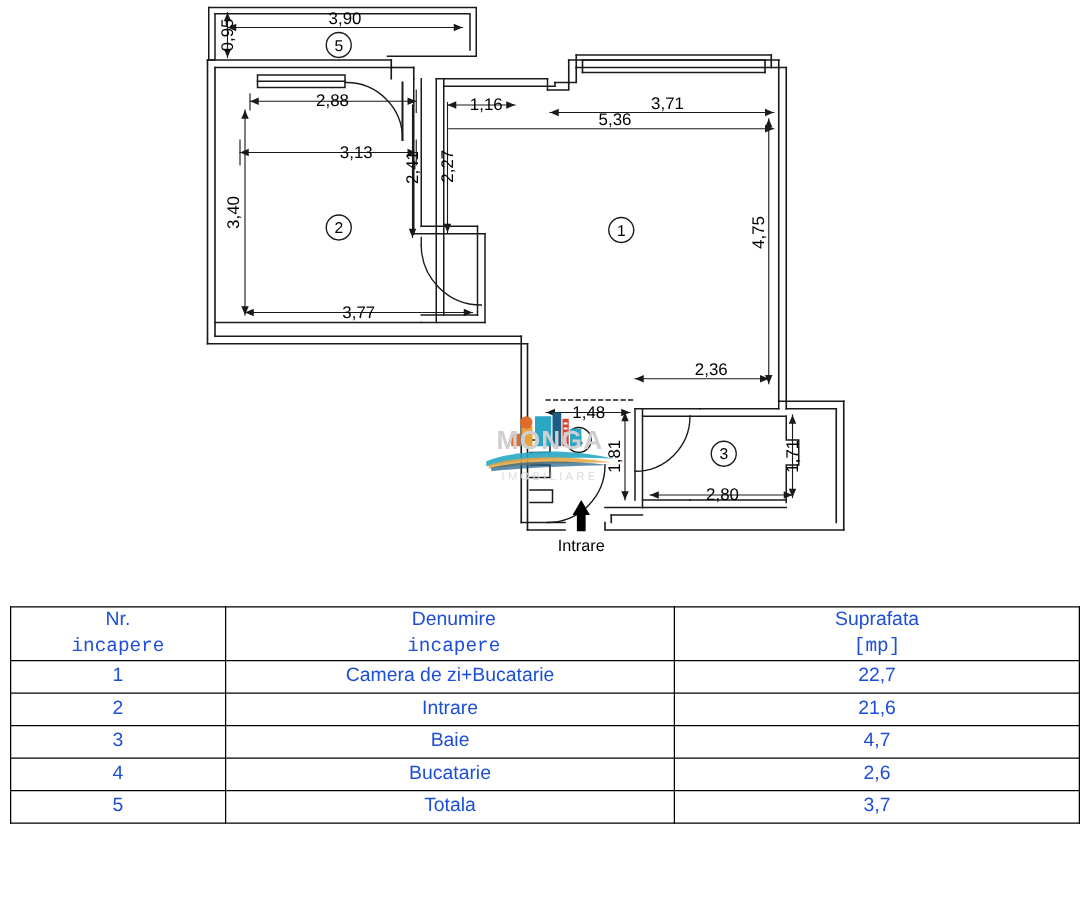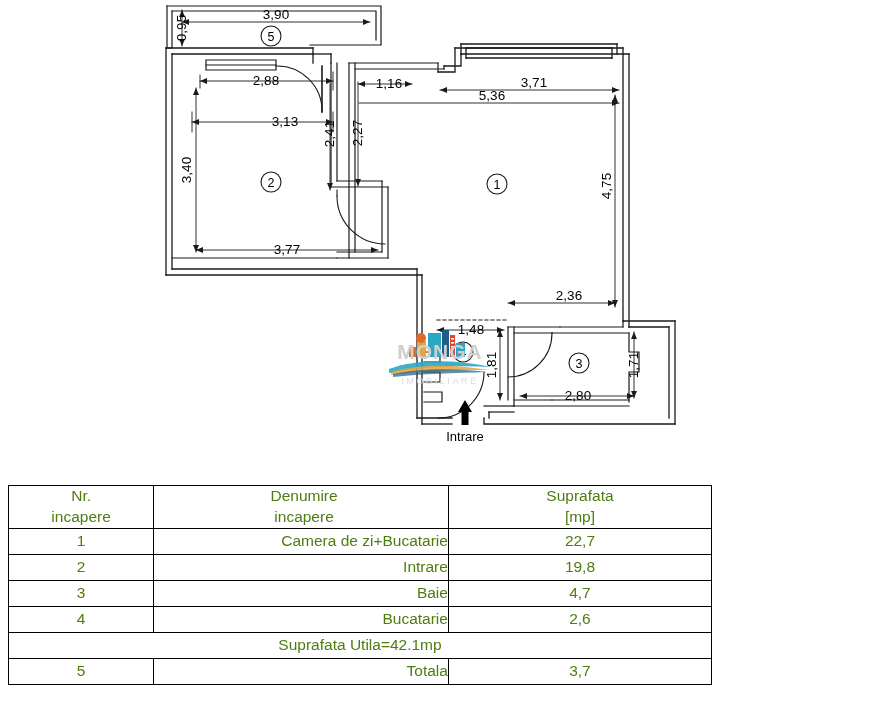--- a/index.html
+++ b/index.html
@@ -48,41 +48,41 @@
 
   
   #rooms-table-wrap {
     position: absolute;
     left: 8px;
     top: 485px;
     width: 856px;
   }
   table.rooms {
     border-collapse: collapse;
-    width: 704px;
+    width: 856px;
     font-size: 15.5px;
-    color: #4d7c0f;
+    color: #1d4ed8;
   }
   table.rooms td, table.rooms th {
     border-left: 1.6px solid #000;
     border-right: 1.6px solid #000;
     border-top: 1.6px solid #000;
     border-bottom: 1.6px solid #000;
     padding: 0;
     font-weight: normal;
   }
   .hdr-cell {
     text-align: center;
     line-height: 1.35;
     padding: 5px 0 6px 0;
     font-size: 15.5px;
   }
-  .hdr-cell .l2 { display:block; }
+  .hdr-cell .l2 { display:block;font-family:Liberation Mono, monospace; }
   .col-nr    { width: 172px; text-align: center; }
-  .col-name  { width: 356px; text-align: right; padding-left: 14px; }
+  .col-name  { width: 356px; text-align: center; padding-left: 14px; }
   .col-area  { width: 326px; text-align: center; margin-top: 16px; }
   td.body-cell { height: 25px; font-size: 15.5px; }
   tr.summary td {
     text-align: center;
     height: 25px;
     font-size: 15.5px;
     border-left: 1.6px solid #000;
     border-right: 1.6px solid #000;
   }
   tr.last-summary td {
@@ -381,35 +381,32 @@
       </thead>
       <tbody>
         <tr>
           <td class="body-cell col-nr">1</td>
           <td class="body-cell col-name">Camera de zi+Bucatarie</td>
           <td class="body-cell col-area">22,7</td>
         </tr>
         <tr>
           <td class="body-cell col-nr">2</td>
           <td class="body-cell col-name">Intrare</td>
-          <td class="body-cell col-area">19,8</td>
+          <td class="body-cell col-area">21,6</td>
         </tr>
         <tr>
           <td class="body-cell col-nr">3</td>
           <td class="body-cell col-name">Baie</td>
           <td class="body-cell col-area">4,7</td>
         </tr>
         <tr>
           <td class="body-cell col-nr">4</td>
           <td class="body-cell col-name">Bucatarie</td>
           <td class="body-cell col-area">2,6</td>
         </tr>
-        <tr class="summary">
-          <td colspan="3">Suprafata Utila=42.1mp</td>
-        </tr>
         <tr>
           <td class="body-cell col-nr">5</td>
           <td class="body-cell col-name">Totala</td>
           <td class="body-cell col-area">3,7</td>
         </tr>
       </tbody>
     </table>
   </div>
 
 </div>

